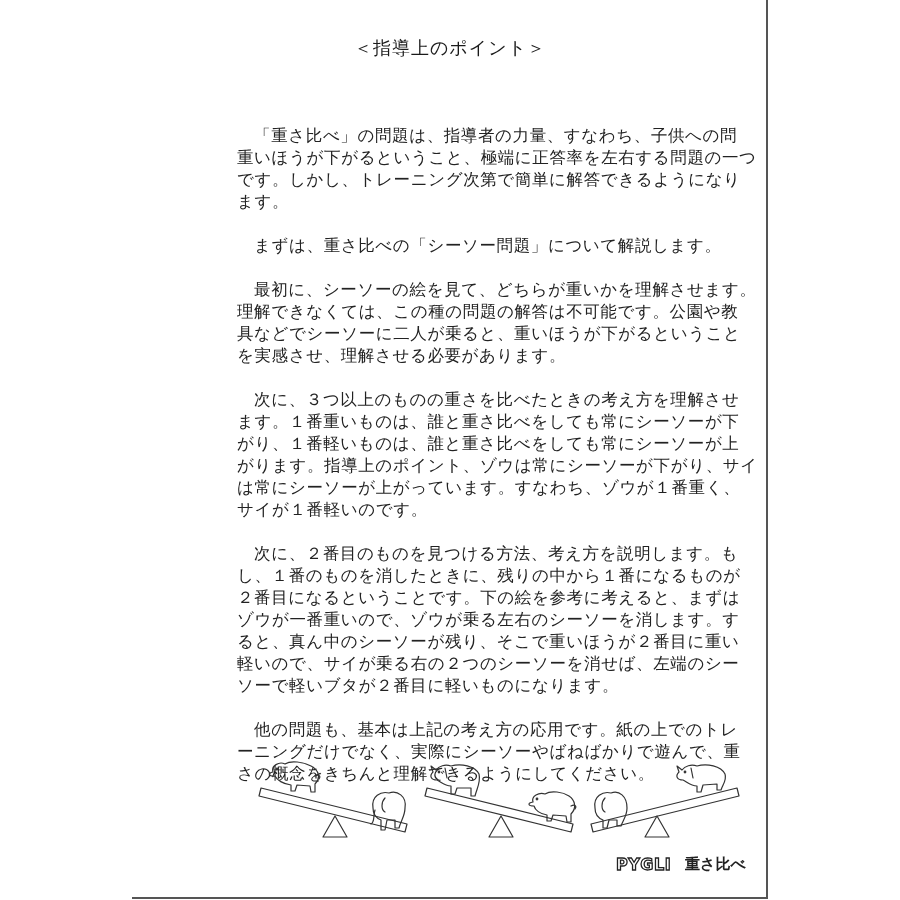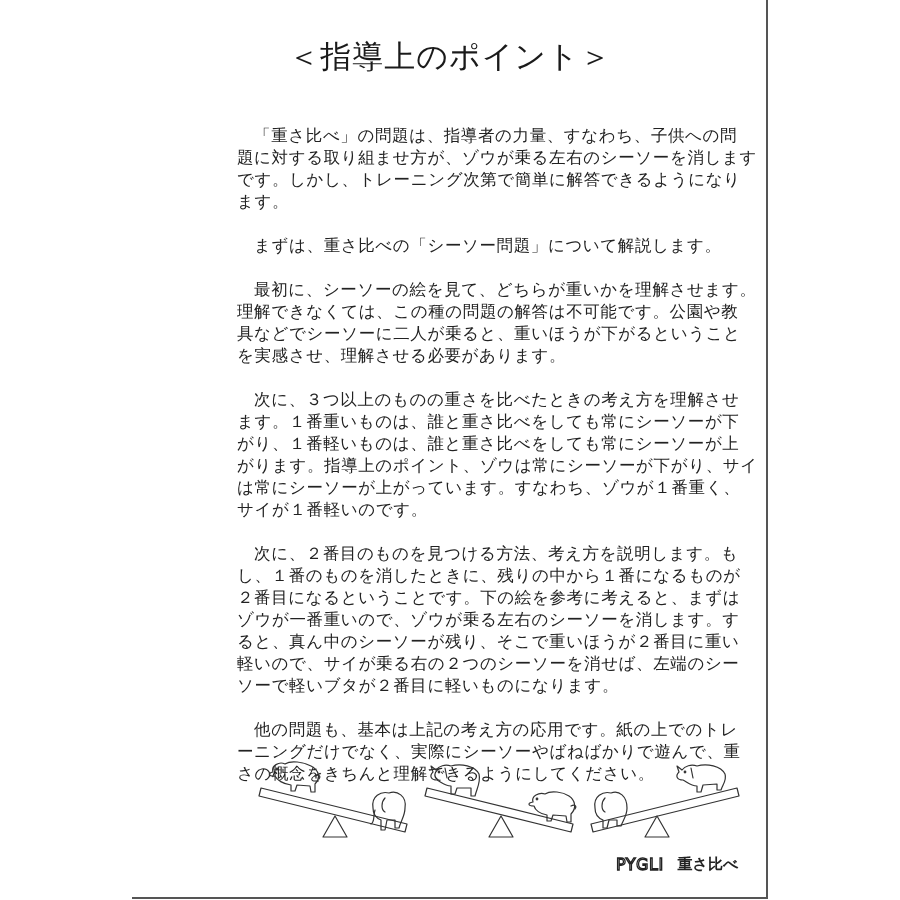--- a/index.html
+++ b/index.html
@@ -31,21 +31,21 @@
       height: 2px;
       background: #555555;
     }
     .title {
       position: absolute;
       left: 0;
       width: 900px;
       top: 36px;
       text-align: center;
       font-family: "DejaVu Sans", "Liberation Sans", sans-serif;
-      font-size: 31px;
+      font-size: 18px;
       letter-spacing: 1px;
       color: #1a1a1a;
     }
     .body-text {
       position: absolute;
       left: 237px;
       top: 93px;
       width: 520px;
       margin-top: 32px;
     }
@@ -72,21 +72,21 @@
       position: absolute;
       left: 616px;
       top: 853px;
       height: 22px;
       display: flex;
       align-items: center;
       gap: 14px;
     }
     .brand-logo {
       font-family: "DejaVu Sans", "Liberation Sans", sans-serif;
-      font-weight: normal;
+      font-weight: bold;
       font-size: 16px;
       color: #ffffff;
       -webkit-text-stroke: 1.3px #222222;
       letter-spacing: 0.5px;
     }
     .footer-label {
       font-family: "DejaVu Sans", "Liberation Sans", sans-serif;
       font-weight: bold;
       font-size: 15px;
       color: #222222;
@@ -96,21 +96,21 @@
 <body>
 
 <div class="page-border-right"></div>
 <div class="page-border-bottom"></div>
 
 <div class="title">＜指導上のポイント＞</div>
 
 <div class="body-text">
   <p class="para">
     <span class="line">　「重さ比べ」の問題は、指導者の力量、すなわち、子供への問</span>
-    <span class="line">題に対する取り組ませ方が、ゾウが乗る左右のシーソーを消します</span>
+    <span class="line">重いほうが下がるということ、極端に正答率を左右する問題の一つ</span>
     <span class="line">です。しかし、トレーニング次第で簡単に解答できるようになり</span>
     <span class="line">ます。</span>
   </p>
   <p class="para">
     <span class="line">　まずは、重さ比べの「シーソー問題」について解説します。</span>
   </p>
   <p class="para">
     <span class="line">　最初に、シーソーの絵を見て、どちらが重いかを理解させます。</span>
     <span class="line">理解できなくては、この種の問題の解答は不可能です。公園や教</span>
     <span class="line">具などでシーソーに二人が乗ると、重いほうが下がるということ</span>

